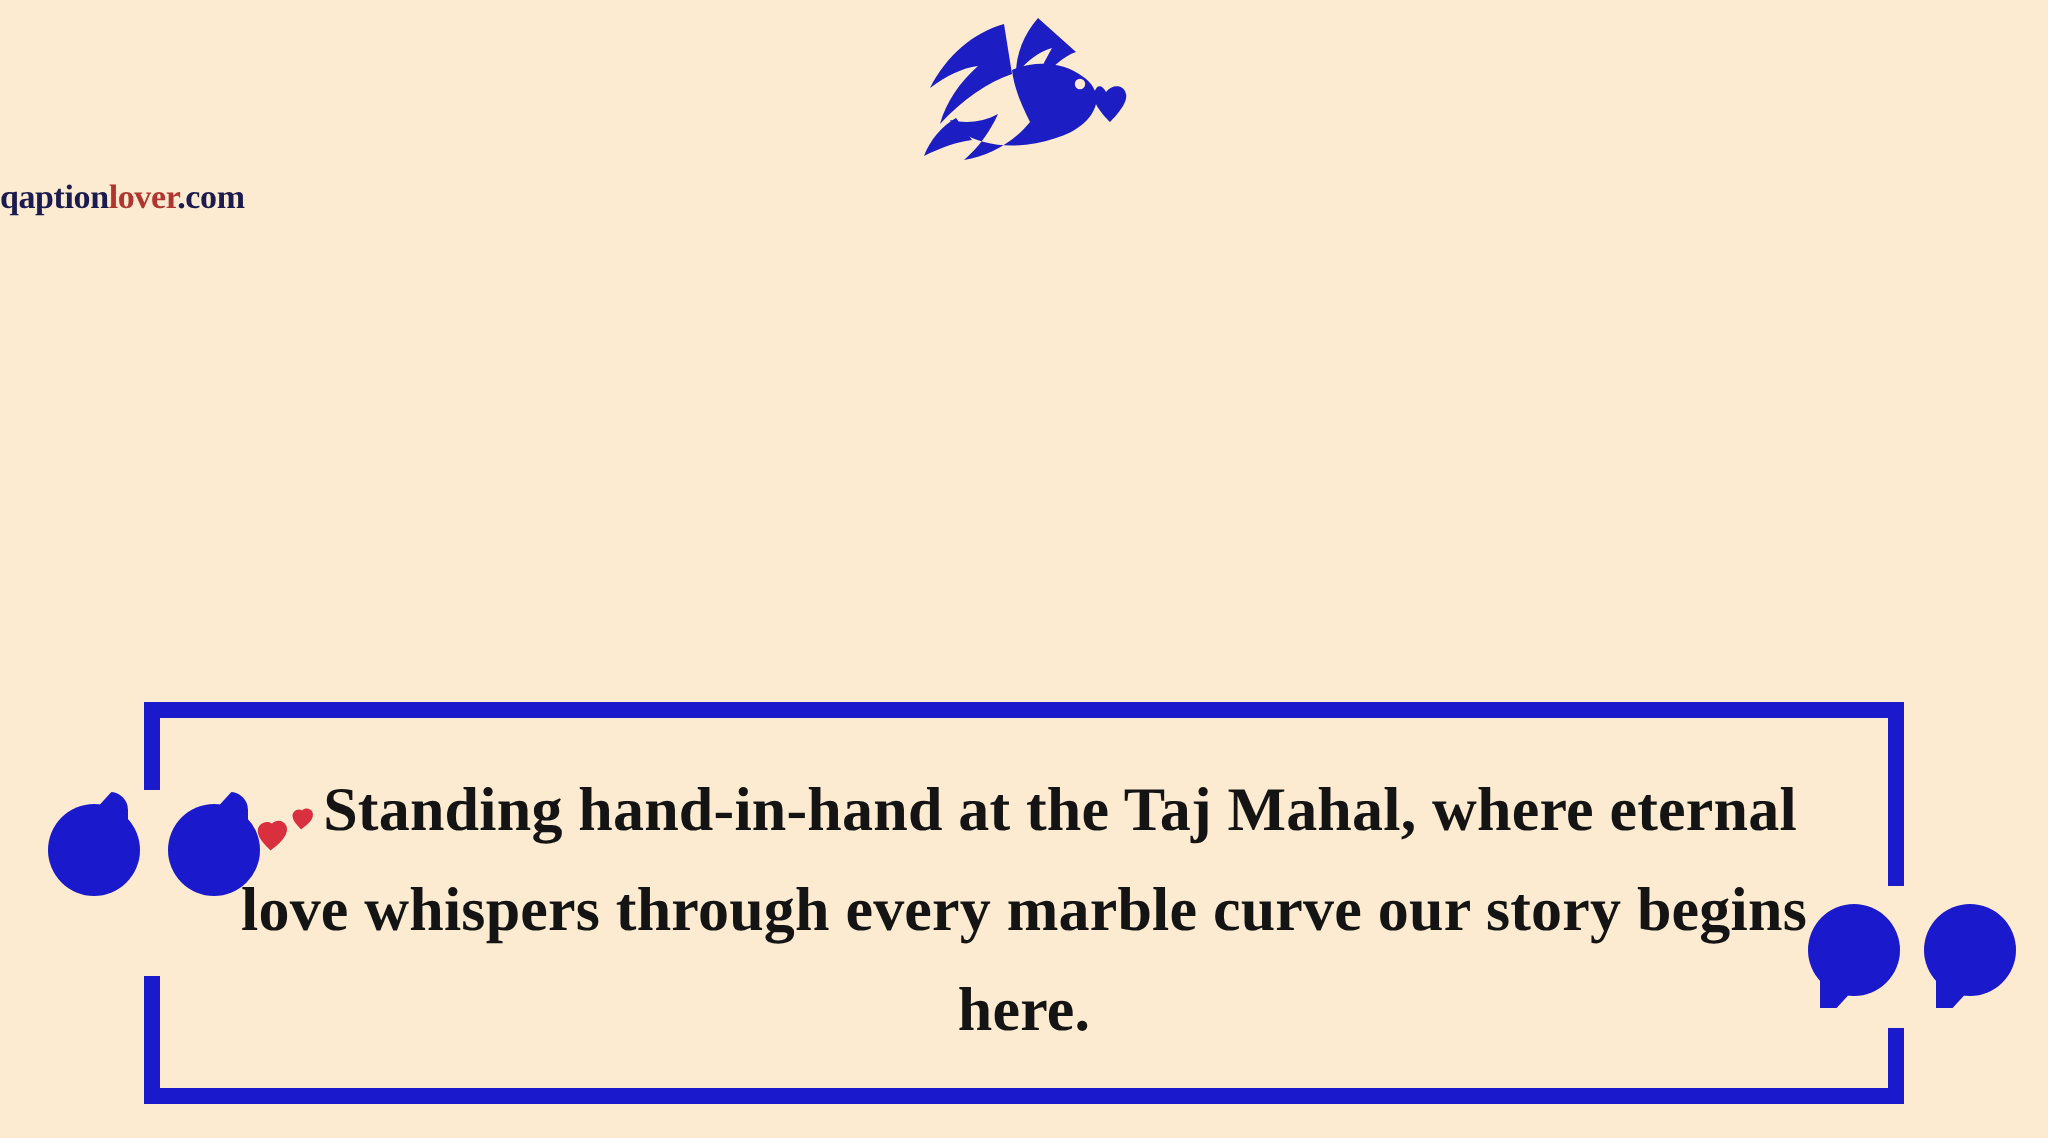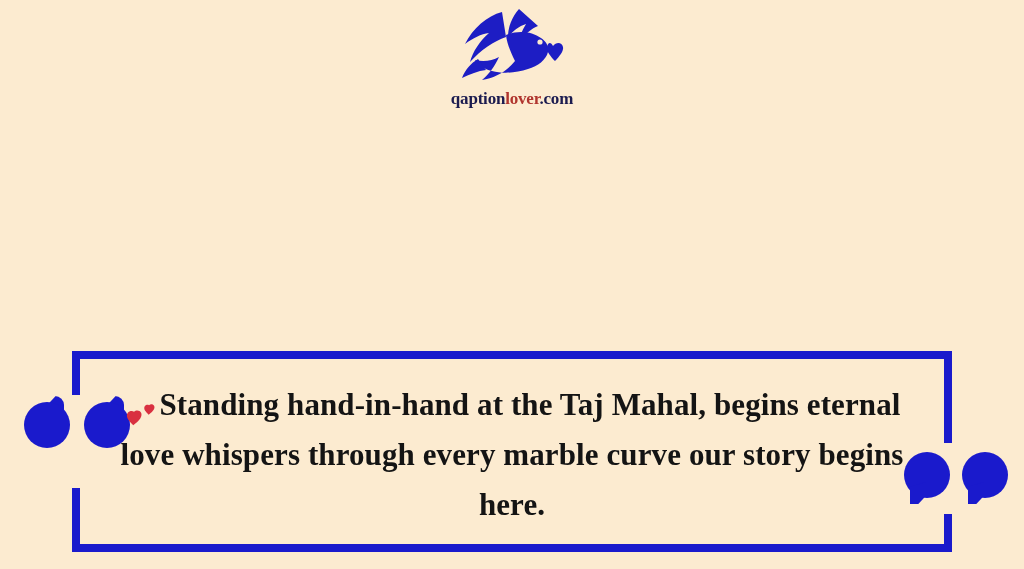--- a/index.html
+++ b/index.html
@@ -21,21 +21,20 @@
     height: 569px;
     background: #fcebd0;
   }
 
   
   .logo-block {
     position: absolute;
     left: 0;
     top: 4px;
     width: 1024px;
-    text-align: center;
   }
   .logo-bird {
     display: block;
     margin: 0 auto;
     width: 112px;
     height: 84px;
   }
   .logo-wordmark {
     margin-top: 1px;
     font-family: "Liberation Serif", serif;
@@ -256,18 +255,18 @@
     <span class="ball"></span>
     <span class="tail"></span>
   </div>
 
   <div class="quote-text">
     <span class="heart-emoji">
       <svg viewBox="0 0 34 28" width="34" height="28" aria-hidden="true">
         <path d="M25.0 1.2 C26.6 -0.4 29.3 0.0 30.2 2.0 C31.1 4.0 29.7 6.3 27.9 8.0 C26.7 9.1 25.4 10.1 24.6 10.7 C23.9 10.0 22.7 8.8 21.8 7.6 C20.4 5.8 19.6 3.6 20.9 2.0 C22.0 0.6 24.0 0.4 25.0 1.2 Z" fill="#d93040"></path>
         <path d="M10.0 7.8 C12.1 5.6 15.8 6.0 17.1 8.8 C18.4 11.5 16.5 14.8 14.0 17.2 C12.2 18.9 10.3 20.4 9.2 21.2 C8.2 20.2 6.4 18.5 5.1 16.8 C3.1 14.2 2.0 11.1 3.8 8.8 C5.3 6.8 8.4 6.4 10.0 7.8 Z" fill="#d93040"></path>
       </svg>
-    </span><span>Standing hand-in-hand at the Taj Mahal, begins</span>
+    </span><span>Standing hand-in-hand at the Taj Mahal, where</span>
     <span>eternal love whispers through every marble curve</span>
     <span>our story begins here.</span>
   </div>
 
 </div>
 
 </body></html>

